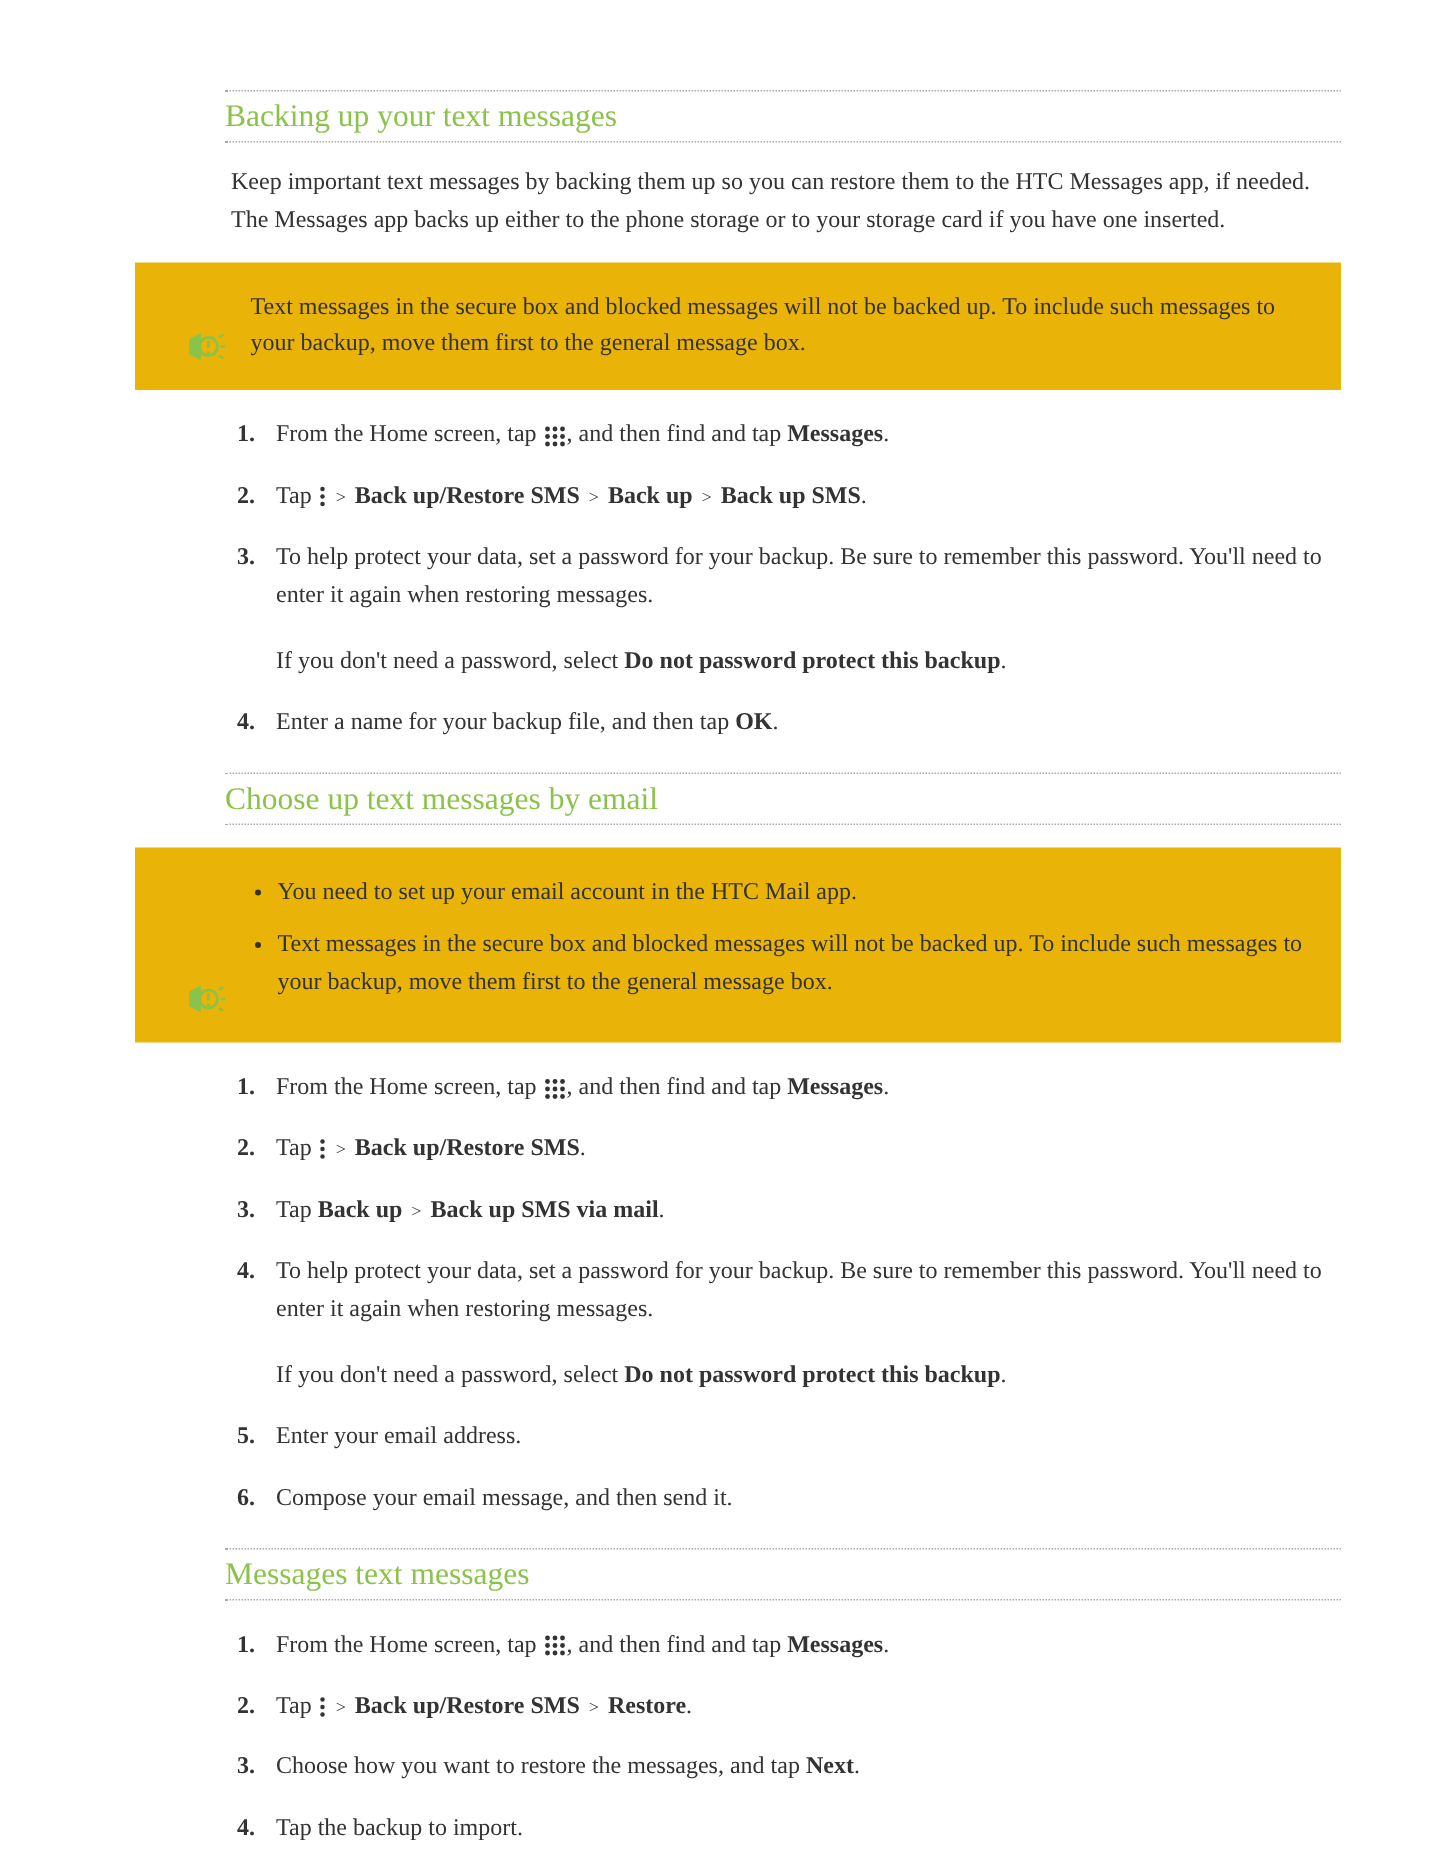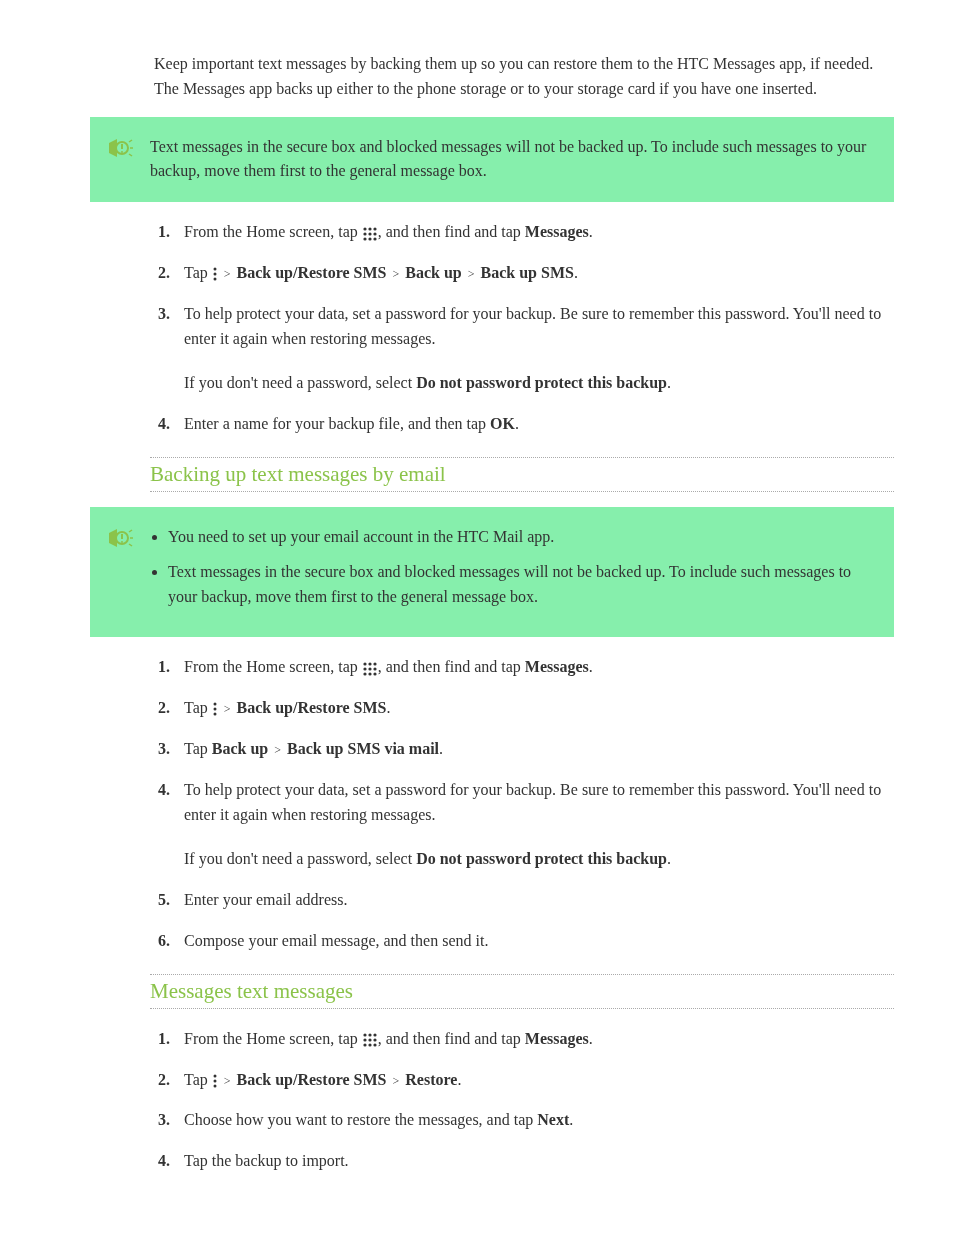--- a/index.html
+++ b/index.html
@@ -37,25 +37,25 @@
     border-top: 1px dotted #aaa;
     border-bottom: 1px dotted #aaa;
     margin: 20px 0 15px 0;
   }
   .body-text {
     font-size: 16px;
     line-height: 1.55;
     margin: 12px 4px;
   }
   .note-box {
-    background: #86efac;
-    padding: 18px 18px 18px 0;
+    background: #eab308;
+    padding: 18px 18px 18px 17px;
     margin: 15px 0 15px -60px;
     display: flex;
-    align-items: flex-start;
+    align-items: flex-end;
   }
   .note-icon {
     flex: 0 0 60px;
     display: flex;
     justify-content: center;
     align-items: flex-start;
     padding-top: 2px;
   }
   .note-content {
     flex: 1;
@@ -97,20 +97,21 @@
   }
   svg { display: block; }
 </style>
 </head>
 <body>
 
 <div class="page">
 
 
   <div class="section">
+    <div class="section-heading">Backing up your text messages</div>
     <p class="body-text">Keep important text messages by backing them up so you can restore them to the HTC Messages app, if needed. The Messages app backs up either to the phone storage or to your storage card if you have one inserted.</p>
 
     <div class="note-box">
       <div class="note-icon">
         <svg width="26" height="22" viewBox="0 0 26 22">
           <g fill="#8bc34a">
             <path d="M2 6 L10 2 L10 20 L2 16 Z"></path>
             <circle cx="15" cy="11" r="6" fill="none" stroke="#8bc34a" stroke-width="2"></circle>
             <line x1="15" y1="7" x2="15" y2="12" stroke="#8bc34a" stroke-width="2"></line>
             <circle cx="15" cy="15" r="1"></circle>
@@ -160,21 +161,21 @@
           <span>If you don't need a password, select </span><span class="b">Do not password protect this backup</span><span>.</span>
         </div>
       </li>
       <li>
         <span>Enter a name for your backup file, and then tap </span><span class="b">OK</span><span>.</span>
       </li>
     </ol>
   </div>
 
   <div class="section">
-    <div class="section-heading">Backing up text messages by email</div>
+    <div class="section-heading">Choose up text messages by email</div>
 
     <div class="note-box">
       <div class="note-icon">
         <svg width="26" height="22" viewBox="0 0 26 22">
           <g fill="#8bc34a">
             <path d="M2 6 L10 2 L10 20 L2 16 Z"></path>
             <circle cx="15" cy="11" r="6" fill="none" stroke="#8bc34a" stroke-width="2"></circle>
             <line x1="15" y1="7" x2="15" y2="12" stroke="#8bc34a" stroke-width="2"></line>
             <circle cx="15" cy="15" r="1"></circle>
             <line x1="22" y1="5" x2="25" y2="3" stroke="#8bc34a" stroke-width="1.5"></line>

